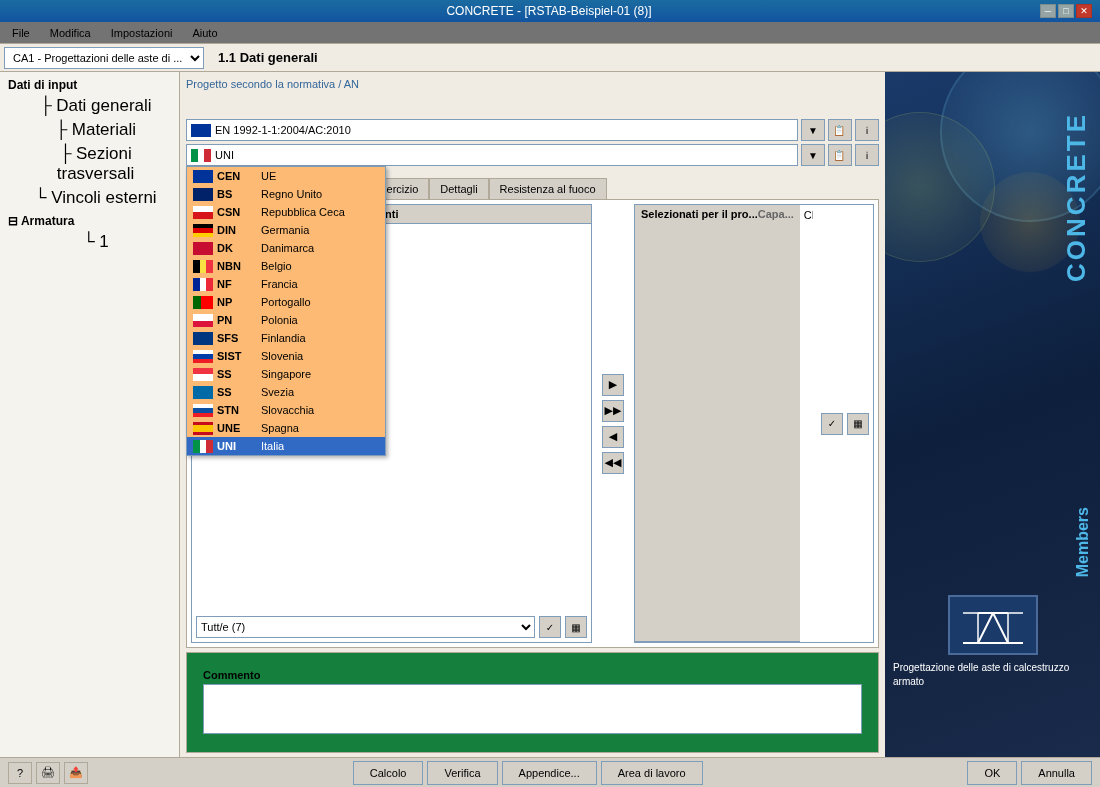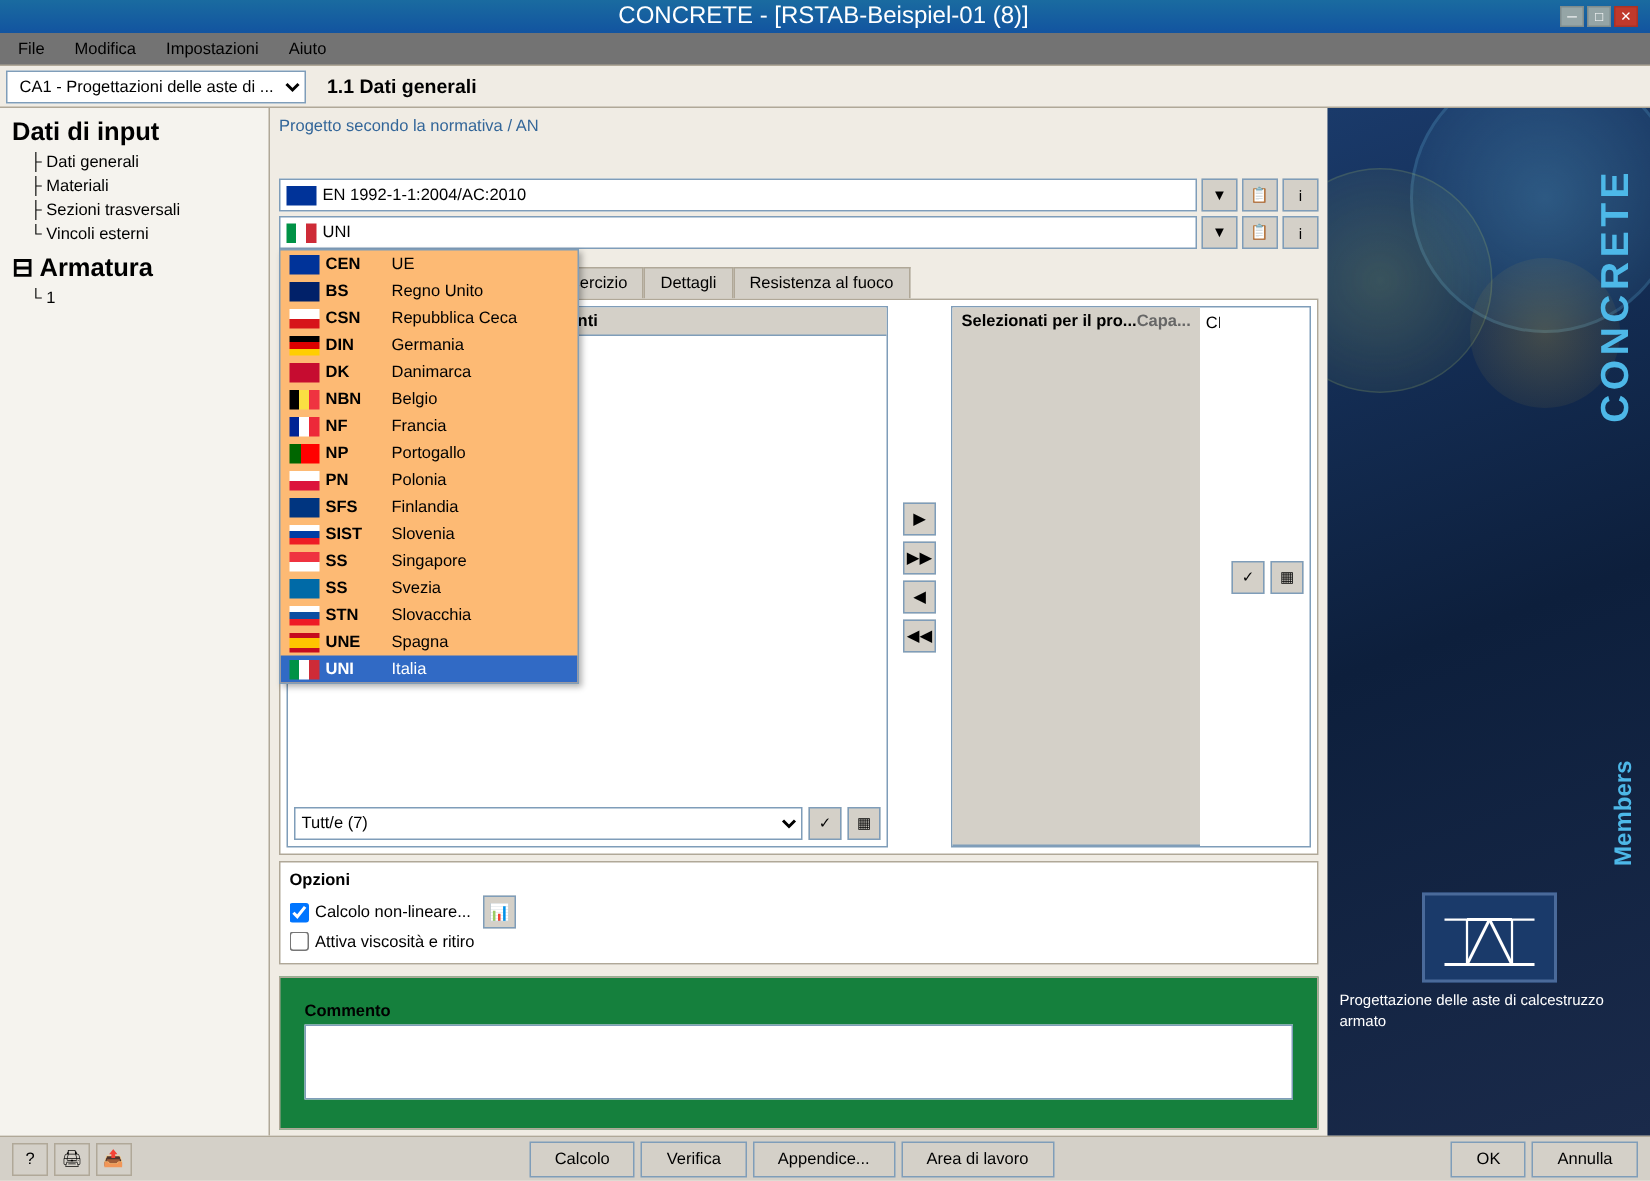--- a/index.html
+++ b/index.html
@@ -1,41 +1,41 @@
 <!DOCTYPE html>
 <html><head>
   <meta charset="utf-8">
   <style>
     * { box-sizing: border-box; margin: 0; padding: 0; }
     body { font-family: 'Segoe UI', Tahoma, Geneva, Verdana, sans-serif; font-size: 11px; background: #d4d0c8; width: 1100px; height: 787px; overflow: hidden; }
     
     
     .title-bar { background: linear-gradient(to bottom, #1a6ba0, #1254a0); color: white; height: 22px; display: flex; align-items: center; justify-content: space-between; padding: 0 8px; }
-    .title-bar-title { flex: 1; text-align: center; font-size: 16px; }
+    .title-bar-title { flex: 1; text-align: center; font-size: 12px; }
     .title-bar-controls { display: flex; gap: 2px; }
     .title-btn { width: 16px; height: 14px; background: #c0392b; border: 1px solid #a93226; color: white; font-size: 9px; cursor: pointer; display: flex; align-items: center; justify-content: center; }
     .title-btn.min { background: #95a5a6; border-color: #7f8c8d; }
     .title-btn.max { background: #95a5a6; border-color: #7f8c8d; }
 
     
     .menu-bar { background: #737373; border-bottom: 1px solid #b0a898; height: 22px; display: flex; align-items: center; padding: 0 4px; gap: 4px; }
     .menu-item { padding: 2px 8px; cursor: pointer; font-size: 11px; }
 
     
     .toolbar { background: #f0ece4; border-bottom: 1px solid #b0a898; height: 28px; display: flex; align-items: center; padding: 0 4px; gap: 4px; }
     .toolbar-select { height: 22px; font-size: 11px; border: 1px solid #7f9db9; background: white; padding: 0 4px; }
 
     
     .main-layout { display: flex; height: calc(787px - 22px - 22px - 28px - 30px); }
 
     
     .sidebar { width: 180px; background: #f5f3ee; border-right: 1px solid #b0a898; padding: 4px; }
     .sidebar-group { margin-bottom: 2px; }
-    .sidebar-group-label { font-weight: bold; font-size: 17px; padding: 2px 4px; }
-    .sidebar-item { padding: 2px 4px 2px 16px; font-size: 11px; cursor: pointer; }
+    .sidebar-group-label { font-weight: bold; font-size: 12px; padding: 2px 4px; }
+    .sidebar-item { padding: 2px 4px 2px 16px; font-size: 17px; cursor: pointer; text-align: center; }
 
     
     .content { flex: 1; background: #f0ece4; padding: 0; display: flex; flex-direction: column; }
     .normativa-label { color: #336699; font-size: 11px; margin-bottom: 3px; }
     .normativa-row { display: flex; gap: 3px; align-items: center; margin-top: 29px; }
     .norm-btn { width: 24px; height: 22px; background: #d4d0c8; border: 1px solid #7f9db9; cursor: pointer; display: flex; align-items: center; justify-content: center; font-size: 10px; }
 
     
     .uni-row { display: flex; gap: 3px; align-items: center; margin-top: 3px; position: relative; }
 
@@ -342,32 +342,20 @@
             </div>
           </div>
           <div class="table-bottom">
             <div style="flex:1;"></div>
             <div class="icon-btn">✓</div>
             <div class="icon-btn">▦</div>
           </div>
         </div>
       </div>
 
-      <div class="options-section">
-        <div class="options-title">Opzioni</div>
-        <div class="checkbox-row">
-          <input type="checkbox" checked="" style="">
-          <span>Calcolo non-lineare...</span>
-          <div class="calc-icon-btn">📊</div>
-        </div>
-        <div class="checkbox-row">
-          <input type="checkbox" style="">
-          <span>Attiva viscosità e ritiro</span>
-        </div>
-      </div>
 
       <div class="comment-section">
         <div class="comment-label">Commento</div>
         <textarea class="comment-box" style=""></textarea>
       </div>
 
     </div>
   </div>
 
   <div class="right-bg">

